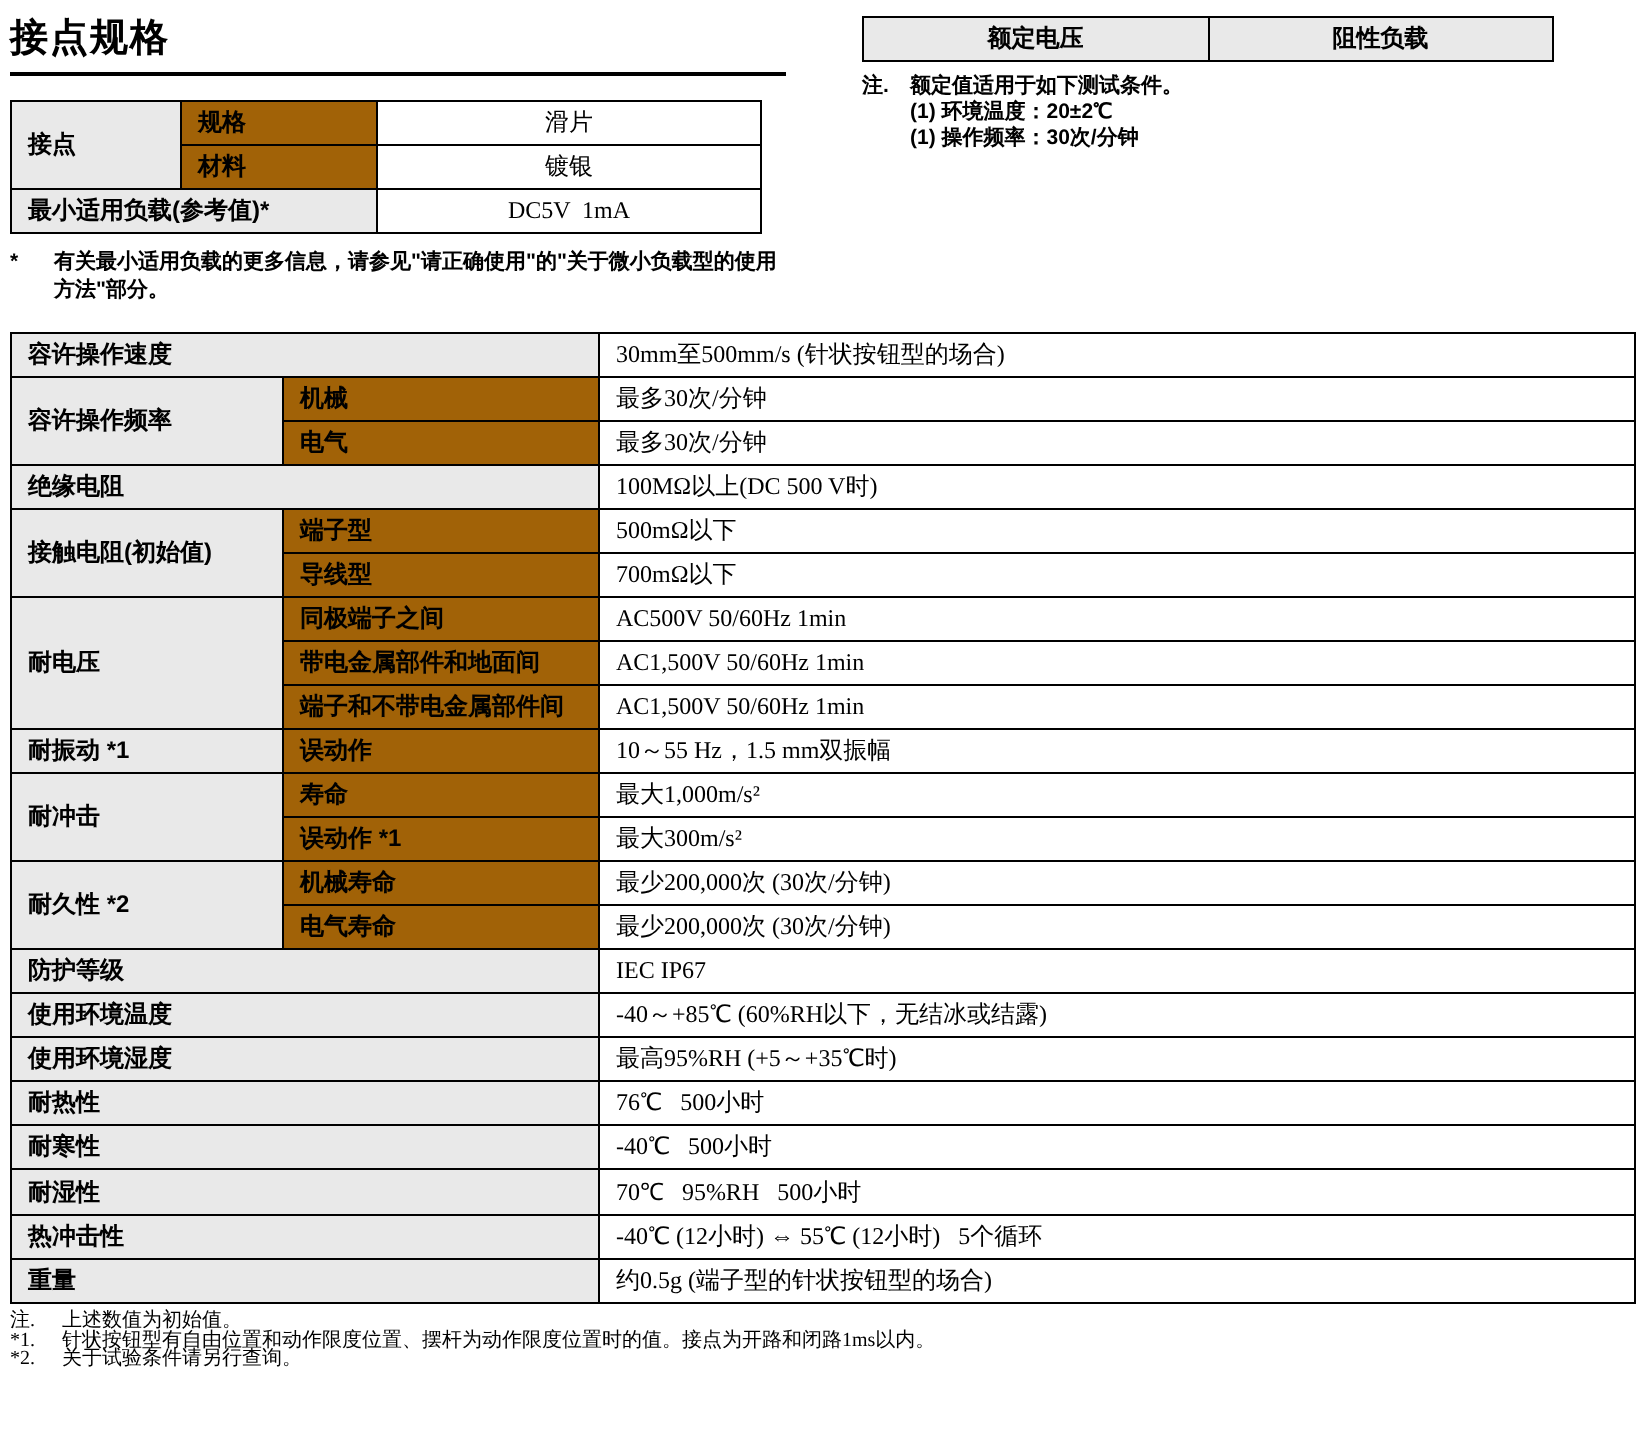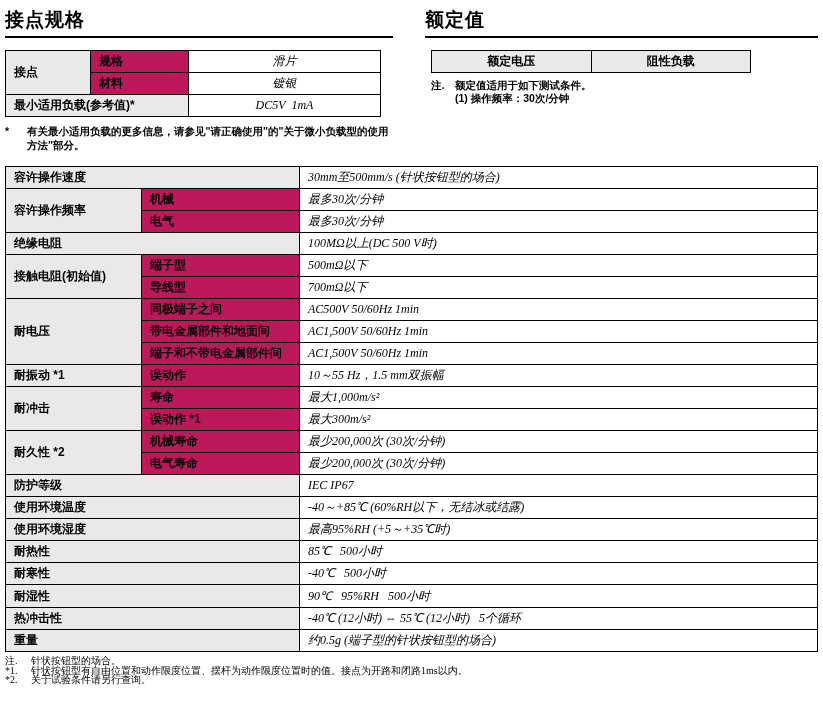--- a/index.html
+++ b/index.html
@@ -34,27 +34,27 @@
     overflow: hidden;
   }
   .lbl {
     background: #e9e9e9;
     font-family: "Liberation Sans", sans-serif;
     font-weight: bold;
   }
   .sub {
     font-family: "Liberation Sans", sans-serif;
     font-weight: bold;
-    background: #be185d;
-  }
-  .val { font-family: "Liberation Serif", serif; font-style: italic; }
+    background: #a16207;
+  }
+  .val { font-family: "Liberation Serif", serif; }
   .center { text-align: center; }
 
   table.t1 { width: 376px; }
-  table.t2 { width: 320px; margin-left: 6px; }
+  table.t2 { width: 346px; margin-left: 6px; }
   table.t3 { width: 813px; }
   table.t3 td { height: 17px; margin-top: 27px; }
 
   .fn {
     display: flex;
     margin-top: 7px;
     width: 386px;
     font-family: "Liberation Sans", sans-serif;
     font-weight: bold;
     font-size: 10.5px;
@@ -119,39 +119,39 @@
         </table>
       <div class="fn">
         <span class="fn-mark">*</span>
         <span class="fn-text">有关最小适用负载的更多信息，请参见"请正确使用"的"关于微小负载型的使用方法"部分。</span>
       </div>
     </div>
 
     <div class="spacer"></div>
 
     <div class="colR">
-      <h2 class="sec">额定值</h2>
       <table class="t t2">
         <colgroup>
             <col style="width:50%">
             <col style="width:50%">
           </colgroup>
         <tbody>
             <tr>
           <td class="lbl center">额定电压</td>
           <td class="lbl center">阻性负载</td>
         </tr>
       </tbody>
         </table>
       <div class="note">
         <div class="note-head">
           <span class="note-label">注.</span>
           <span>额定值适用于如下测试条件。</span>
         </div>
         <div class="note-items">
+          <div>(1) 环境温度：20±2℃</div>
           <div>(1) 操作频率：30次/分钟</div>
         </div>
       </div>
     </div>
 
   </div>
 
   <div class="char">
     <table class="t t3">
       <colgroup>
@@ -229,46 +229,46 @@
       <tr>
         <td class="lbl" colspan="2">使用环境温度</td>
         <td class="val">-40～+85℃ (60%RH以下，无结冰或结露)</td>
       </tr>
       <tr>
         <td class="lbl" colspan="2">使用环境湿度</td>
         <td class="val">最高95%RH (+5～+35℃时)</td>
       </tr>
       <tr>
         <td class="lbl" colspan="2">耐热性</td>
-        <td class="val">85℃   500小时</td>
+        <td class="val">76℃   500小时</td>
       </tr>
       <tr>
         <td class="lbl" colspan="2">耐寒性</td>
         <td class="val">-40℃   500小时</td>
       </tr>
       <tr>
         <td class="lbl" colspan="2">耐湿性</td>
-        <td class="val">90℃   95%RH   500小时</td>
+        <td class="val">70℃   95%RH   500小时</td>
       </tr>
       <tr>
         <td class="lbl" colspan="2">热冲击性</td>
         <td class="val">-40℃ (12小时) ⇔ 55℃ (12小时)   5个循环</td>
       </tr>
       <tr>
         <td class="lbl" colspan="2">重量</td>
         <td class="val">约0.5g (端子型的针状按钮型的场合)</td>
       </tr>
     </tbody>
       </table>
   </div>
 
   <div class="footer">
     <div class="frow">
       <span class="flabel">注.</span>
-      <span class="ftext">针状按钮型的场合。</span>
+      <span class="ftext">上述数值为初始值。</span>
     </div>
     <div class="frow">
       <span class="flabel">*1.</span>
       <span class="ftext">针状按钮型有自由位置和动作限度位置、摆杆为动作限度位置时的值。接点为开路和闭路1ms以内。</span>
     </div>
     <div class="frow">
       <span class="flabel">*2.</span>
       <span class="ftext">关于试验条件请另行查询。</span>
     </div>
   </div>

